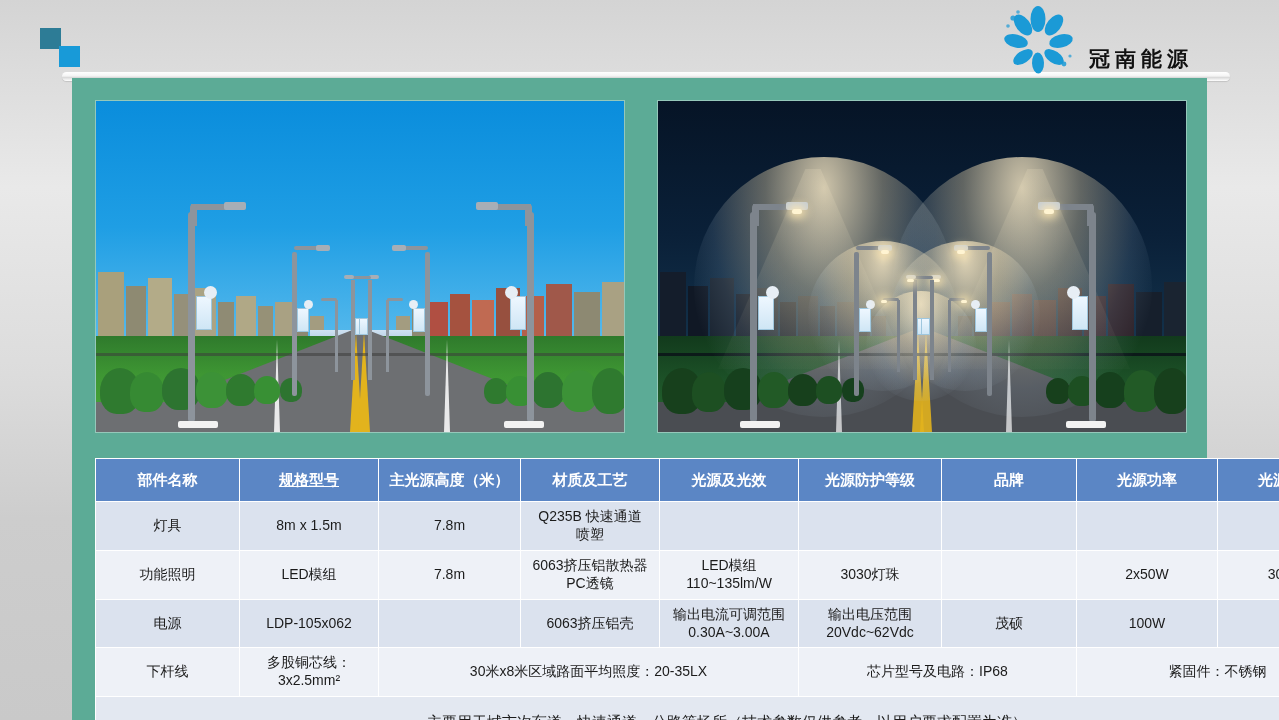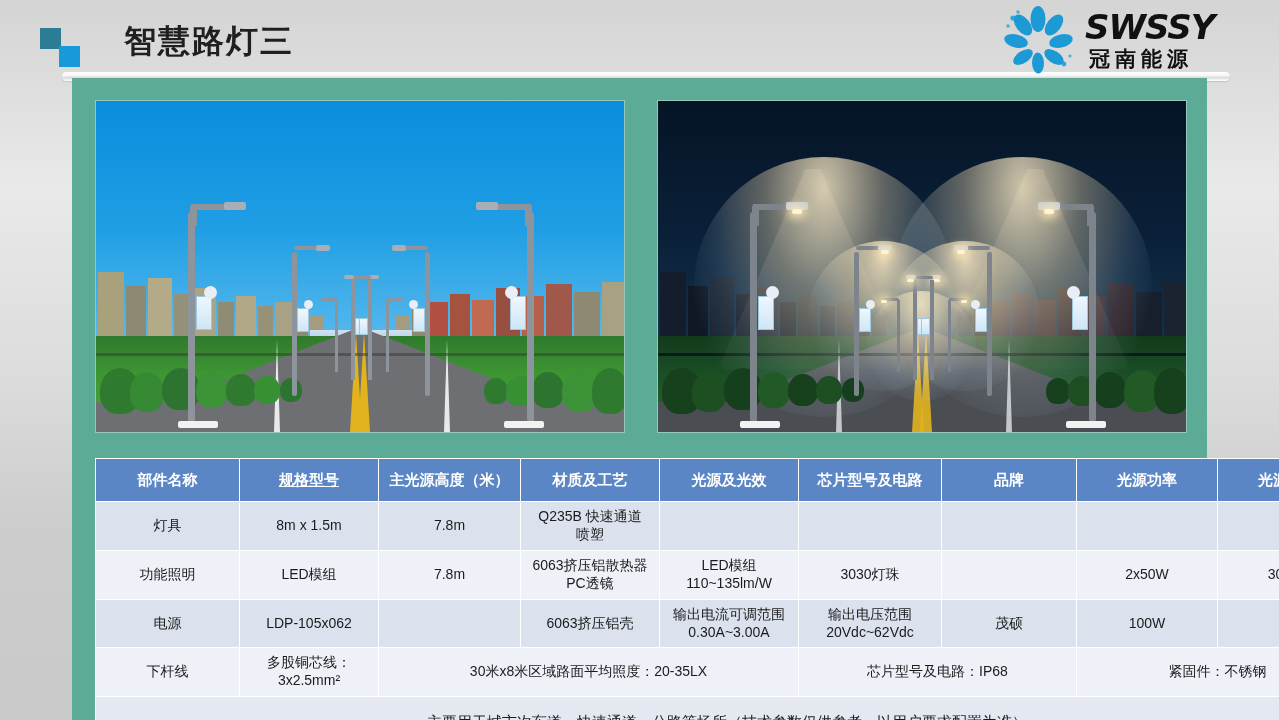--- a/index.html
+++ b/index.html
@@ -104,42 +104,40 @@
 </style>
 </head>
 <body>
 
 <div id="slide">
 
   <div class="hdr-squares">
     <div class="sq-a"></div>
     <div class="sq-b"></div>
   </div>
-  <div class="hdr-title">智慧路灯三</div>
   <div class="hdr-rule"></div>
 
   <div class="logo">
     <svg class="logo-mark" viewBox="0 0 74 70">
       <g fill="#1b9ad6">
         <ellipse cx="37" cy="13" rx="7.5" ry="13"></ellipse>
         <ellipse cx="53" cy="19" rx="7" ry="12" transform="rotate(38 53 19)"></ellipse>
         <ellipse cx="60" cy="35" rx="6.5" ry="12" transform="rotate(76 60 35)"></ellipse>
         <ellipse cx="53" cy="51" rx="6" ry="11" transform="rotate(124 53 51)"></ellipse>
         <ellipse cx="37" cy="57" rx="6" ry="10.5" transform="rotate(178 37 57)"></ellipse>
         <ellipse cx="22" cy="51" rx="6" ry="11" transform="rotate(-124 22 51)"></ellipse>
         <ellipse cx="15" cy="35" rx="6.5" ry="12" transform="rotate(-76 15 35)"></ellipse>
         <ellipse cx="22" cy="19" rx="7" ry="12" transform="rotate(-38 22 19)"></ellipse>
         <circle cx="12" cy="12" r="2.6" opacity=".85"></circle>
         <circle cx="7" cy="20" r="1.8" opacity=".7"></circle>
         <circle cx="17" cy="6" r="1.8" opacity=".7"></circle>
         <circle cx="63" cy="58" r="2.4" opacity=".85"></circle>
         <circle cx="69" cy="50" r="1.6" opacity=".7"></circle>
       </g>
     </svg>
-    <div class="logo-word">SWSSY</div>
     <div class="logo-cn">冠南能源</div>
   </div>
 
   <div class="board">
 
     <div class="photos">
 
       <div class="photo left">
         <div class="sky-day"></div>
         <div class="skyline">
@@ -366,21 +364,21 @@
     </div>
 
     <table class="tbl">
       <thead>
         <tr>
           <th class="c1">部件名称</th>
           <th class="c2">规格型号</th>
           <th class="c3">主光源高度（米）</th>
           <th class="c4">材质及工艺</th>
           <th class="c5">光源及光效</th>
-          <th class="c6">芯片型号及电路</th>
+          <th class="c6">光源防护等级</th>
           <th class="c7">品牌</th>
           <th class="c8">光源功率</th>
           <th class="c9">光源色温</th>
         </tr>
       </thead>
       <tbody>
         <tr class="odd">
           <td>灯具</td>
           <td>8m x 1.5m</td>
           <td>7.8m</td>

